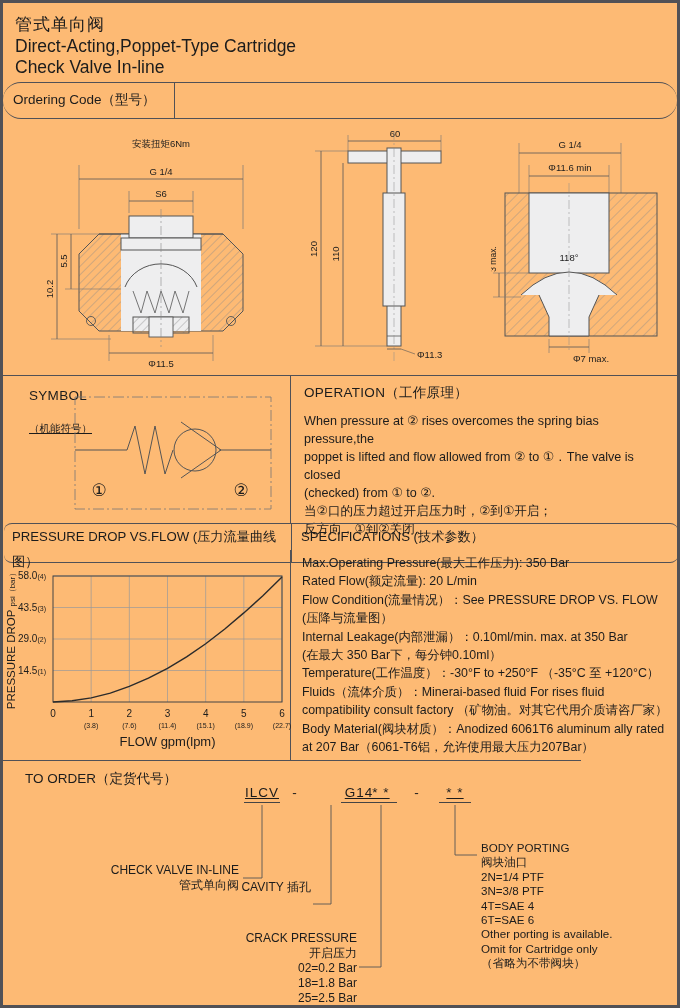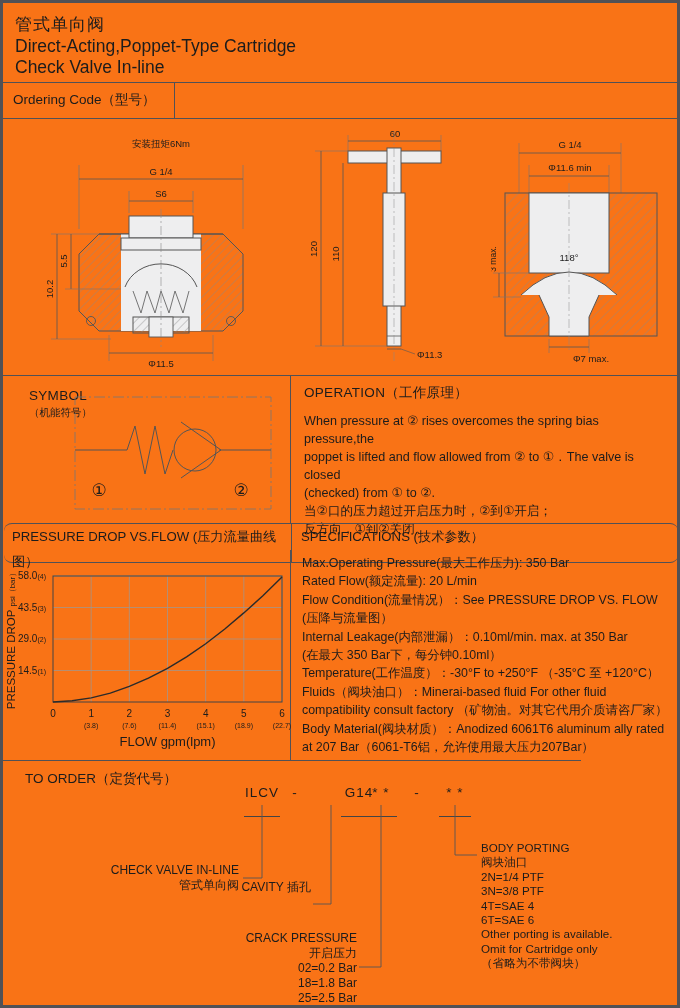--- a/index.html
+++ b/index.html
@@ -1,45 +1,45 @@
 <!DOCTYPE html>
 <html><head>
 <meta charset="utf-8">
 <style>
   html,body{margin:0;padding:0;background:#d8d8d8;}
   .page{
     position:relative;width:680px;height:1008px;margin:0 auto;
-    background:#f97316;border:3px solid #515156;box-sizing:border-box;
+    background:#fdba74;border:3px solid #515156;box-sizing:border-box;
     font-family:"Liberation Sans","DejaVu Sans",sans-serif;color:#1c1c1c;
     overflow:hidden;
   }
   .abs{position:absolute;}
   .hdr-cn{font-size:17px;letter-spacing:1px;}
   .hdr-en{font-size:17.5px;line-height:21px;}
-  .ord-row{top:79px;left:0;width:674px;height:37px;border-top:1.5px solid #515156;border-bottom:1.5px solid #515156;box-sizing:border-box;}
+  .ord-row{top:79px;left:0;width:674px;height:37px;border-top:1.5px solid #515156;border-bottom:1.5px solid #515156;box-sizing:border-box;border-radius:18px;}
   .ord-label{position:absolute;left:0;top:0;width:172px;height:100%;border-right:1.5px solid #515156;box-sizing:border-box;line-height:34px;padding-left:10px;font-size:13.5px;}
   .ord-code{position:absolute;left:186px;top:0;height:100%;line-height:34px;font-size:14px;letter-spacing:.5px;}
   .ord-box{display:inline-block;width:11px;height:11px;border:1.2px solid #444;vertical-align:-1px;margin-left:3px;}
   .drawings{top:116px;left:0;width:674px;height:256px;}
   .symop{top:372px;left:0;width:674px;height:148px;border-top:1.5px solid #515156;box-sizing:border-box;}
   .symcell{position:absolute;left:0;top:0;width:288px;height:100%;border-right:1px solid #515156;box-sizing:border-box;}
   .opcell{position:absolute;left:289px;top:0;right:0;height:100%;padding:8px 8px 0 12px;box-sizing:border-box;}
   .sec-title{font-size:13.5px;letter-spacing:.3px;}
-  .sym-sub{font-size:10.5px;margin-top:1px;}
+  .sym-sub{font-size:10.5px;margin-top:17px;text-decoration:underline;}
   .op-lines{margin-top:10px;font-size:12.6px;line-height:18px;}
   .midhdr{top:520px;left:1px;width:674px;height:40px;border-top:1px solid #515156;border-bottom:1px solid #515156;box-sizing:border-box;border-radius:8px;}
   .midhdr .lcell{position:absolute;left:0;top:0;width:288px;height:100%;border-right:1px solid #515156;box-sizing:border-box;line-height:25px;padding-left:8px;font-size:13.2px;}
   .midhdr .rcell{position:absolute;left:289px;top:0;right:0;height:100%;line-height:25px;padding-left:8px;font-size:13.2px;}
   .midbody{top:547px;left:0;width:674px;height:210px;}
   .chartcell{position:absolute;left:0;top:0;width:288px;height:210px;border-right:1px solid #515156;box-sizing:border-box;}
   .speccell{position:absolute;left:289px;top:0;right:0;height:210px;padding:4px 4px 0 10px;box-sizing:border-box;font-size:12.4px;line-height:18.4px;}
   .toorder{top:757px;left:0;width:578px;height:248px;border-top:1.5px solid #515156;box-sizing:border-box;}
   .to-title{left:22px;top:9px;font-size:13.5px;}
   .codepart{position:absolute;top:24px;font-size:13.5px;letter-spacing:1px;text-align:center;}
-  .codepart.ul{border-bottom:1px solid #444;padding-bottom:16px;}
+  .codepart.ul{border-bottom:1px solid #444;padding-bottom:2px;text-decoration:underline;}
   .lbl{font-size:12px;line-height:15px;}
   .lbl-r{text-align:right;}
   .bp{font-size:11.6px;line-height:14.4px;}
   svg text{fill:#1c1c1c;}
   .dimtxt{font-size:9.5px;}
   .dimtxt-s{font-size:8.5px;}
 </style>
 </head>
 <body>
 
@@ -237,21 +237,21 @@
         </svg>
     </div>
     <div class="speccell">
       <div>Max.Operating Pressure(最大工作压力): 350 Bar</div>
       <div>Rated Flow(额定流量): 20 L/min</div>
       <div>Flow Condition(流量情况）：See PRESSURE DROP VS. FLOW</div>
       <div>(压降与流量图）</div>
       <div>Internal Leakage(内部泄漏）：0.10ml/min. max. at 350 Bar</div>
       <div>(在最大 350 Bar下，每分钟0.10ml）</div>
       <div>Temperature(工作温度）：-30°F to +250°F （-35°C 至 +120°C）</div>
-      <div>Fluids（阀块油口）：Minerai-based fluid For other  fluid</div>
+      <div>Fluids（流体介质）：Minerai-based fluid For rises  fluid</div>
       <div>compatibility consult  factory  （矿物油。对其它代用介质请咨厂家）</div>
       <div>Body Material(阀块材质）：Anodized 6061T6 aluminum ally rated</div>
       <div>at 207 Bar（6061-T6铝，允许使用最大压力207Bar）</div>
     </div>
   </div>
 
   <div class="abs toorder">
     <div class="abs to-title">TO ORDER（定货代号）</div>
 
     <div class="codepart ul" style="left:241px;width:36px;">ILCV</div>

